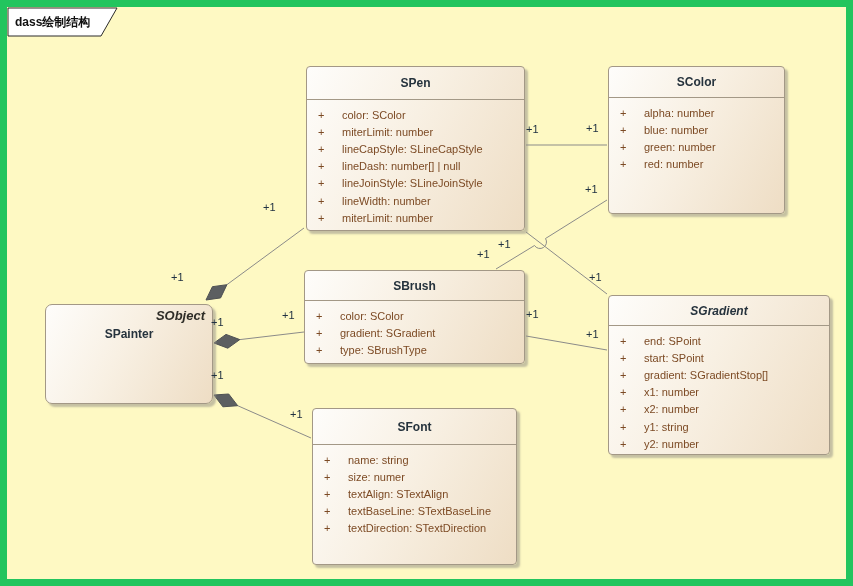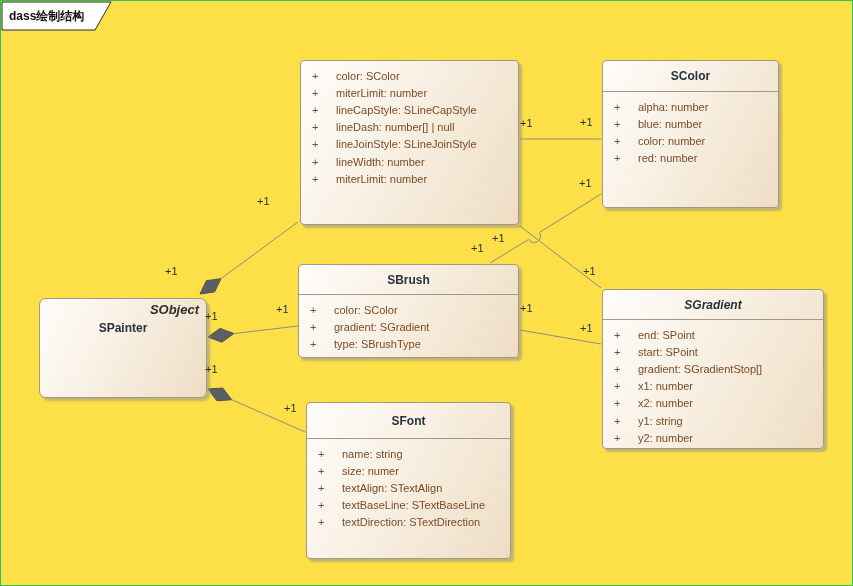--- a/index.html
+++ b/index.html
@@ -1,19 +1,19 @@
 <!DOCTYPE html>
 <html><head>
 <meta charset="utf-8">
 <style>
   html,body { margin:0; padding:0; background:#ffffff; }
   .canvas {
     position:relative; width:853px; height:586px;
-    box-sizing:border-box; border:1px solid #22c55e;
-    background:#fde047; overflow:hidden;
+    box-sizing:border-box; border:7px solid #22c55e;
+    background:#fef9c3; overflow:hidden;
     font-family:"Liberation Sans", sans-serif;
   }
   svg.wires { position:absolute; left:0; top:0; z-index:1; }
   .frame-tab-text {
     position:absolute; left:8px; top:7px; z-index:4;
     font-size:12px; font-weight:bold; color:#111111;
   }
   .uml-class {
     position:absolute; z-index:2; box-sizing:border-box;
     border:1px solid #a39886; border-radius:4px;
@@ -69,20 +69,23 @@
   </svg>
 
   <div class="frame-tab-text">dass绘制结构</div>
 
   <div class="uml-class painter" style="left:38px; top:297px; width:168px; height:100px;">
     <div class="parent-label">SObject</div>
     <div class="painter-title">SPainter</div>
   </div>
 
   <div class="uml-class" style="left:299px; top:59px; width:219px; height:165px;">
+    <div class="uml-title" style="height:33px;">
+        <span>SPen</span>
+      </div>
     <div class="attrs">
       <div class="attr-row">
           <span class="vis">+</span>
           <span class="atxt">color: SColor</span>
         </div>
       <div class="attr-row">
           <span class="vis">+</span>
           <span class="atxt">miterLimit: number</span>
         </div>
       <div class="attr-row">
@@ -116,21 +119,21 @@
       <div class="attr-row">
           <span class="vis">+</span>
           <span class="atxt">alpha: number</span>
         </div>
       <div class="attr-row">
           <span class="vis">+</span>
           <span class="atxt">blue: number</span>
         </div>
       <div class="attr-row">
           <span class="vis">+</span>
-          <span class="atxt">color: number</span>
+          <span class="atxt">green: number</span>
         </div>
       <div class="attr-row">
           <span class="vis">+</span>
           <span class="atxt">red: number</span>
         </div>
     </div>
   </div>
 
   <div class="uml-class" style="left:297px; top:263px; width:221px; height:94px;">
     <div class="uml-title" style="height:30px;">

